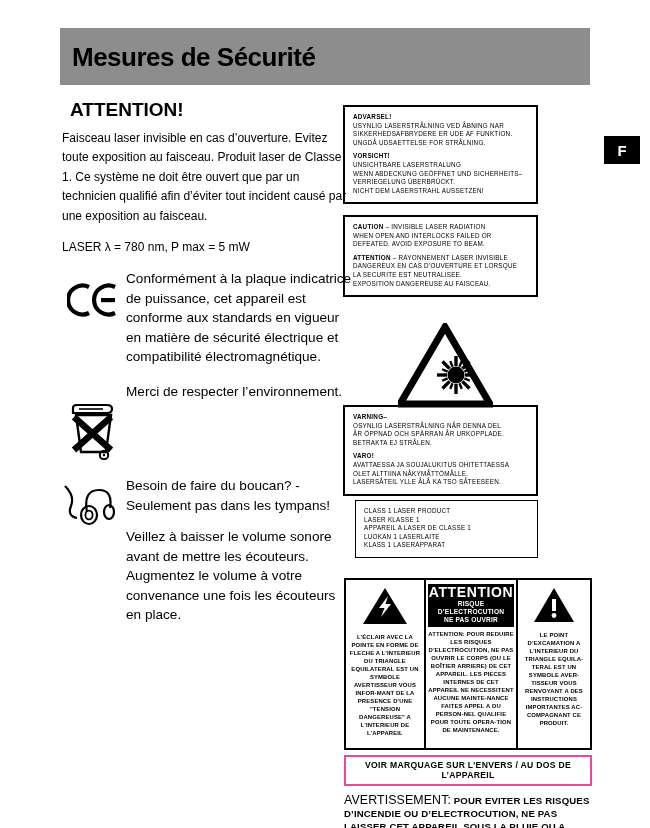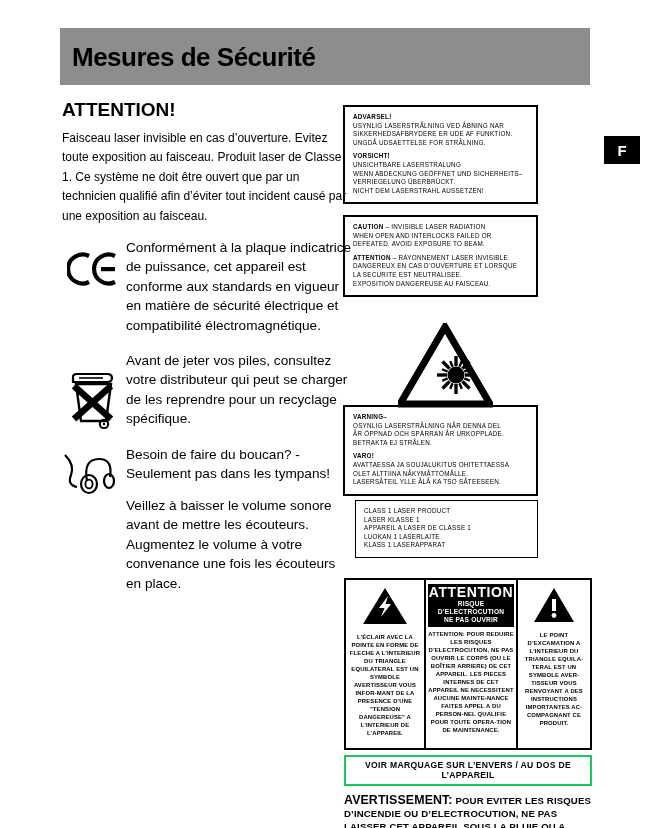--- a/index.html
+++ b/index.html
@@ -49,21 +49,21 @@
 
   
   #left-col {
     position: absolute;
     left: 62px; top: 100px;
     width: 290px;
   }
   .lc-heading {
     font-size: 19px;
     font-weight: bold;
-    margin: 0 0 9px 0;
+    margin: 0 0 9px 8px;
     line-height: 20px;
   }
   .lc-para {
     font-size: 12px;
     line-height: 19.4px;
     margin: 0 0 12px 0;
   }
 
   
   .icon-row {
@@ -169,58 +169,59 @@
   .attn-head .sub {
     font-size: 6.6px;
     font-weight: bold;
     line-height: 8.2px;
     letter-spacing: 0.2px;
     display: block;
   }
 
   
   #voir-bar {
-    border: 2px solid #22c55e;
+    border: 2px solid #ec4899;
     margin-top: 5px;
     text-align: center;
     font-size: 8.6px;
     font-weight: bold;
     letter-spacing: 0.3px;
     padding: 3px 0 4px 0;
   }
 
   
   #avert {
     margin-top: 8px;
     font-size: 9.6px;
     font-weight: bold;
     line-height: 13.2px;
     letter-spacing: 0.15px;
   }
   #avert .lead {
     font-size: 12.4px;
-    font-weight: bold;
+    font-weight: normal;
     letter-spacing: 0.1px;
   }
 </style>
 </head>
 <body>
 
 <div id="header-bar"></div>
 <div id="page-title">Mesures de Sécurité</div>
 
 <div id="lang-badge">
   <span>F</span>
 </div>
 
 <div id="left-col">
 
   <h2 class="lc-heading">ATTENTION!</h2>
 
   <p class="lc-para">Faisceau laser invisible en cas d’ouverture. Evitez toute exposition au faisceau. Produit laser de Classe 1. Ce système ne doit être ouvert que par un technicien qualifié afin d’éviter tout incident causé par une exposition au faisceau.</p>
+  <p class="lc-para">LASER λ = 780 nm, P max = 5 mW</p>
 
   <div class="icon-row">
     <div class="icon-cell">
       <svg width="52" height="34" viewBox="0 0 52 34">
         <path d="M22 4 A14.5 14.5 0 1 0 22 30" fill="none" stroke="#000" stroke-width="4.2"></path>
         <path d="M48 4 A14.5 14.5 0 1 0 48 30" fill="none" stroke="#000" stroke-width="4.2"></path>
         <rect x="34" y="15" width="14" height="4.2" fill="#000"></rect>
       </svg>
     </div>
     <div class="icon-text">
@@ -238,21 +239,21 @@
         <path d="M9 15 L44 15 L39 52 L14 52 Z" fill="none" stroke="#000" stroke-width="2.4"></path>
 
         <circle cx="37" cy="55" r="4.2" fill="none" stroke="#000" stroke-width="2"></circle>
         <circle cx="37" cy="55" r="1.2" fill="#000"></circle>
 
         <line x1="7" y1="17" x2="44" y2="50" stroke="#000" stroke-width="6.5"></line>
         <line x1="44" y1="17" x2="7" y2="50" stroke="#000" stroke-width="6.5"></line>
       </svg>
     </div>
     <div class="icon-text">
-      <p>Avant de jeter vos piles, consultez votre distributeur qui peut se charger de les reprendre pour un recyclage spécifique.</p>
+      <p>Merci de respecter l’environnement.</p>
     </div>
   </div>
 
   <div class="icon-row" style="margin-top:16px;justify-content:flex-end;">
     <div class="icon-cell" style="padding-top:6px;">
       <svg width="60" height="50" viewBox="0 0 60 50">
 
         <path d="M2 4 Q12 14 8 24 Q4 34 14 36" fill="none" stroke="#000" stroke-width="2.2"></path>
 
         <path d="M24 30 Q20 8 36 8 Q50 8 47 26" fill="none" stroke="#000" stroke-width="2.2"></path>

